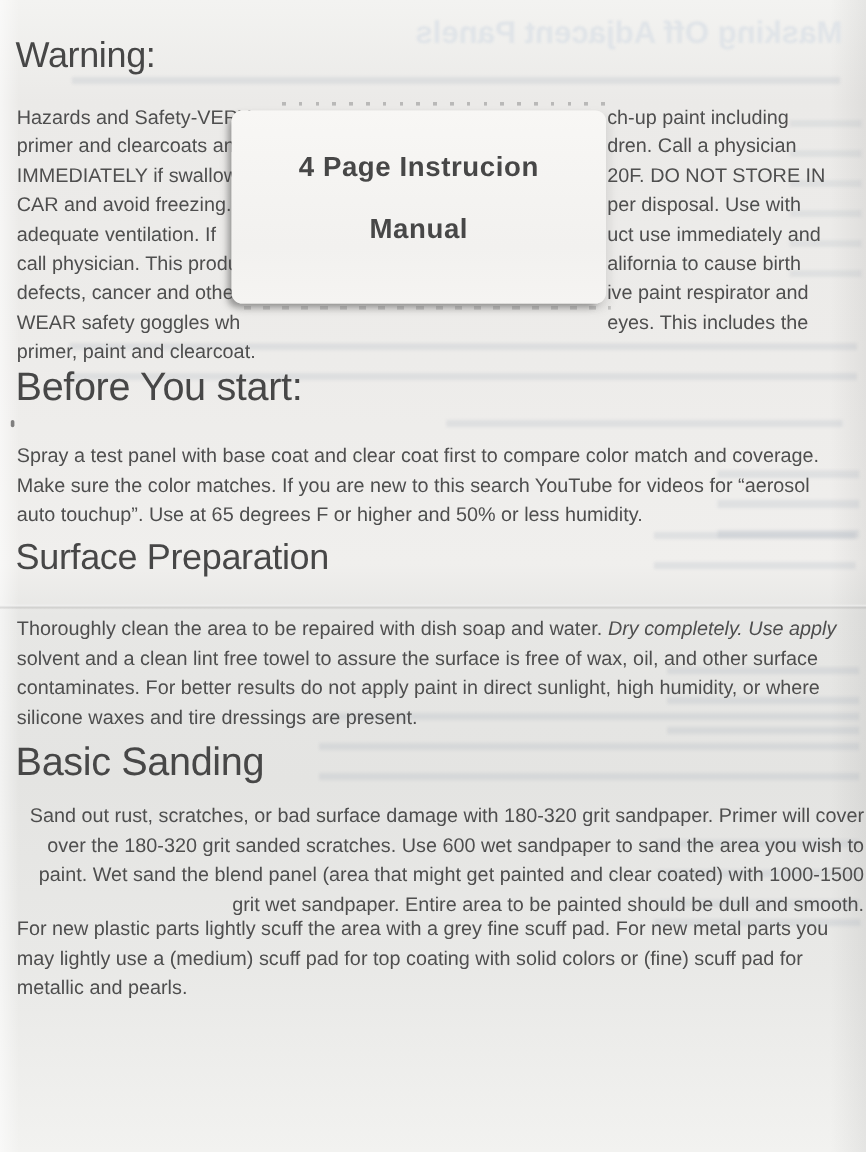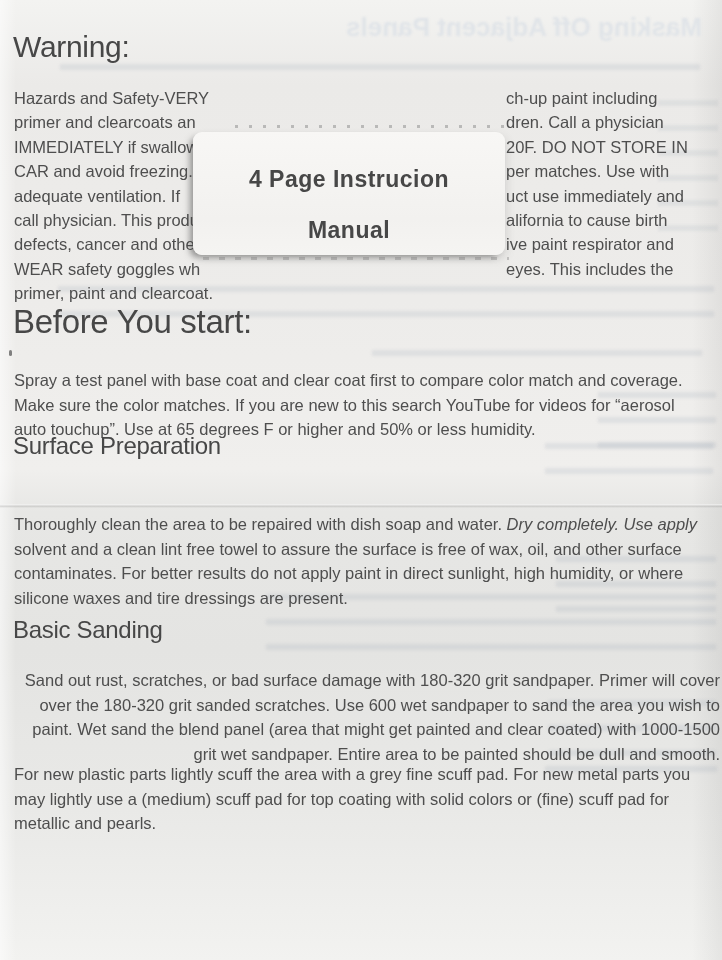--- a/index.html
+++ b/index.html
@@ -8,40 +8,39 @@
     font-family:"Liberation Sans",sans-serif;
     background:
       linear-gradient(90deg, rgba(255,255,255,0.55) 0px, rgba(255,255,255,0) 16px),
       linear-gradient(270deg, rgba(110,110,110,0.10) 0px, rgba(110,110,110,0) 30px),
       linear-gradient(180deg,#f3f3f1 0px,#ebeae8 85px,#edecea 300px,#f0efed 470px,#e7e7e5 512px,#e4e4e2 650px,#e9e9e7 810px,#f2f2f0 100%);
   }
   
   .h{position:absolute;margin:0;font-weight:400;color:#474747;letter-spacing:-0.3px;z-index:2;white-space:nowrap;}
   .h-warning{left:13px;top:10px;font-size:30px;margin-top:20px;}
   .h-before{left:13px;top:303px;font-size:33px;}
-  .h-surface{left:13px;top:432px;font-size:24px;}
-  .h-sanding{left:13px;top:616px;font-size:24px;}
+  .h-surface{left:13px;top:448px;font-size:30px;}
+  .h-sanding{left:13px;top:616px;font-size:33px;}
   
   .warning-p{position:absolute;left:14px;top:86px;width:704px;z-index:2;color:#4e4e4e;font-size:16.5px;}
   .wline{position:relative;height:24.4px;line-height:24.4px;white-space:nowrap;}
   .wright{position:absolute;left:492px;top:0;}
   .para{position:absolute;left:14px;width:706px;z-index:2;color:#4e4e4e;font-size:16.5px;}
   .pline{height:24.5px;line-height:24.5px;white-space:nowrap;}
   .p-before{top:368px;}
   .p-surface{top:512px;}
   .p-sanding1{top:668px;text-align:right;}
   .p-sanding2{top:762px;}
   .ital{font-style:italic;}
   
   .sticker{
-    position:absolute;left:193px;top:92px;width:312px;height:123px;z-index:5;
+    position:absolute;left:193px;top:92px;width:312px;height:161px;z-index:5;
     background:linear-gradient(180deg,#f8f7f5,#f2f1ef 70%,#f5f4f2);
     border-radius:9px;text-align:center;
     box-shadow:-5px 4px 6px -2px rgba(70,70,70,0.5), 2px 4px 8px rgba(90,90,90,0.15);
-    margin-top:40px;
   }
   .sticker::before{content:"";position:absolute;left:42px;right:-8px;top:-7px;height:3px;
     background:repeating-linear-gradient(90deg, rgba(125,125,125,0.45) 0 3px, transparent 3px 14px);}
   .sticker::after{content:"";position:absolute;left:10px;right:-4px;bottom:-5px;height:3px;
     background:repeating-linear-gradient(90deg, rgba(115,115,115,0.35) 0 6px, transparent 6px 16px);}
   .sticker-l1{margin-top:34px;font-size:23px;font-weight:700;color:#474747;letter-spacing:0.5px;}
   .sticker-l2{margin-top:24px;font-size:23px;font-weight:700;color:#474747;letter-spacing:0.5px;}
   
   .bleed-heading{position:absolute;top:12px;left:332px;width:370px;z-index:1;
     font-size:26px;font-weight:700;color:#e0e4e8;transform:scaleX(-1);
@@ -94,21 +93,21 @@
       <div class="wline">
       <span class="wleft">primer and clearcoats an</span>
       <span class="wright">dren. Call a physician</span>
     </div>
       <div class="wline">
       <span class="wleft">IMMEDIATELY if swallow</span>
       <span class="wright">20F. DO NOT STORE IN</span>
     </div>
       <div class="wline">
       <span class="wleft">CAR and avoid freezing.</span>
-      <span class="wright">per matches. Use with</span>
+      <span class="wright">per disposal. Use with</span>
     </div>
       <div class="wline">
       <span class="wleft">adequate ventilation. If</span>
       <span class="wright">uct use immediately and</span>
     </div>
       <div class="wline">
       <span class="wleft">call physician. This produ</span>
       <span class="wright">alifornia to cause birth</span>
     </div>
       <div class="wline">

